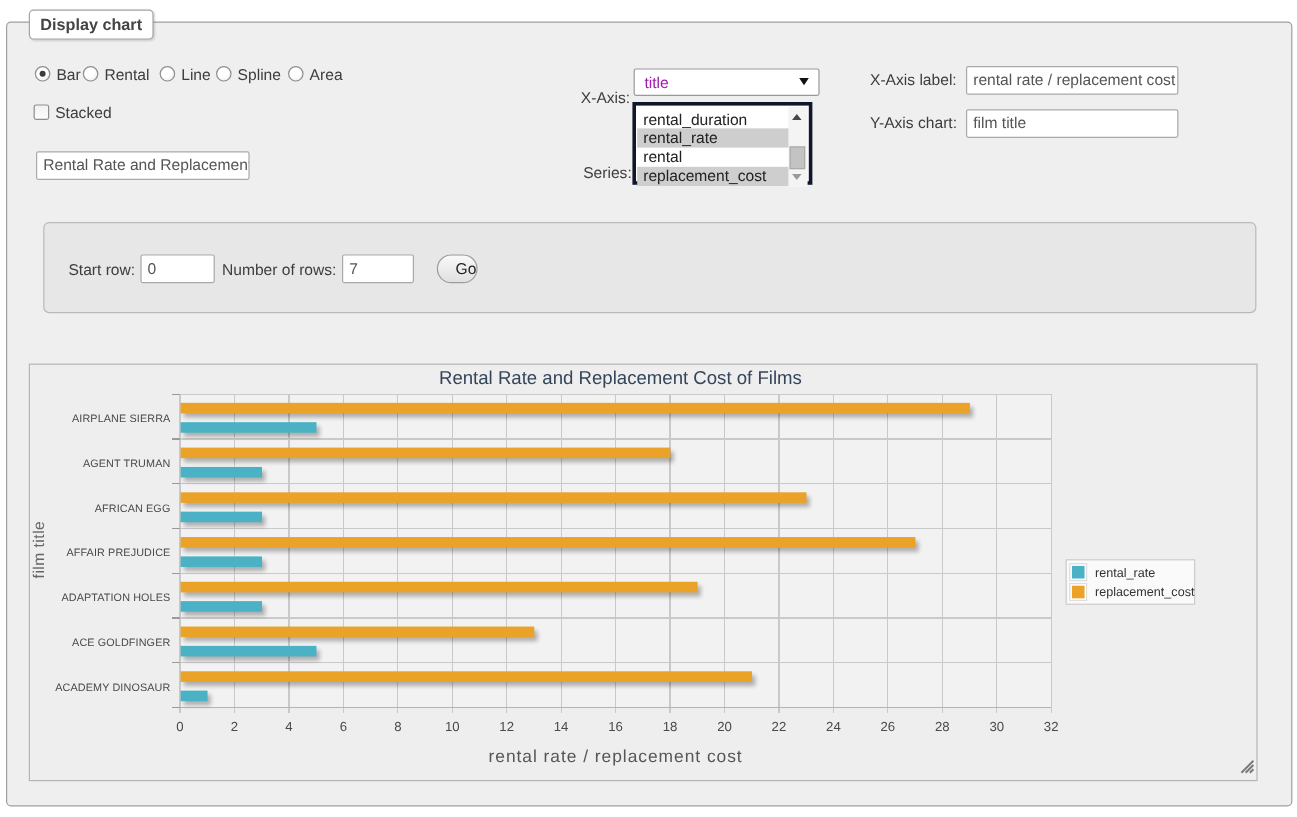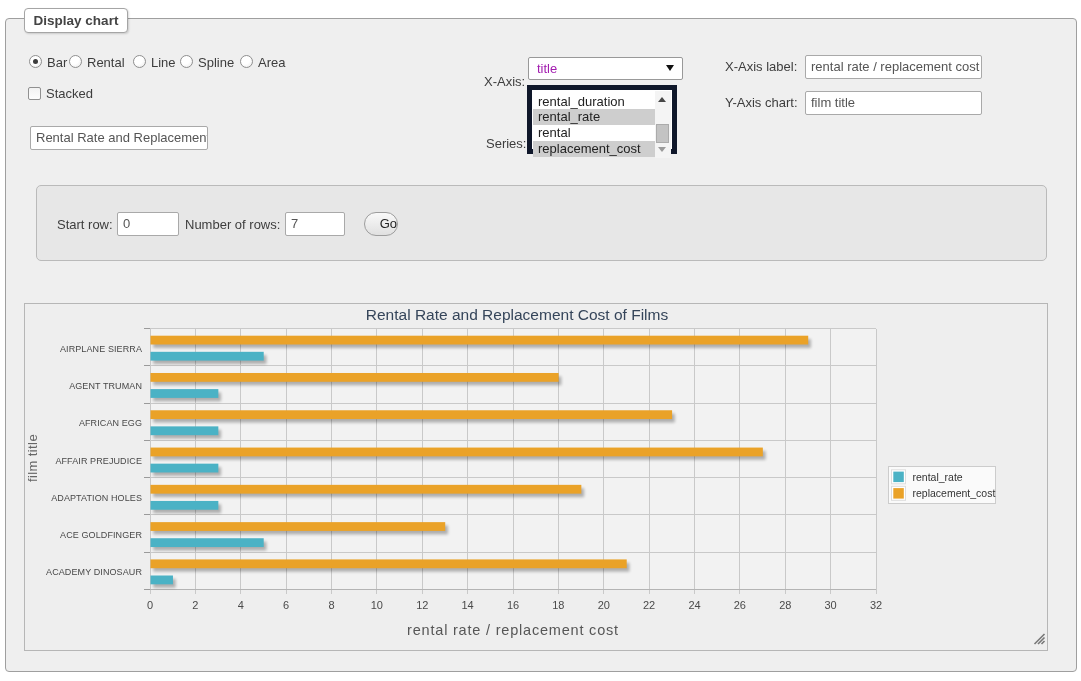--- a/index.html
+++ b/index.html
@@ -24,21 +24,21 @@
 #gobtn { left:364px; top:212px; width:34px; height:24px; border:1px solid #9d9d9d;
   border-radius:12px; background:linear-gradient(#f9f9f9,#e0e0e0); font-size:13px;
   color:#222; text-align:right; line-height:22px; }
 #chart { left:24px; top:303px; width:1024px; height:348px; border:1px solid #b6b6b6;
   background:#eeeeee; }
 #selbox { left:528px; top:57px; width:155px; height:23px; background:#fff;
   border:1px solid #999; border-radius:2px; font-size:13px; color:#a21caf; line-height:21px;
   padding-left:8px; }
 #selarrow { left:666px; top:64.5px; width:0; height:0; border-left:4.5px solid transparent;
   border-right:4.5px solid transparent; border-top:6px solid #111; }
-#listbox { left:527px; top:85px; width:150px; height:69px; background:#fff; border:5px solid #0f172a; }
+#listbox { left:527px; top:85px; width:150px; height:69px; background:#fff; border:3px solid #0f172a; }
 .opt { position:absolute; left:1px; width:131.5px; height:15.8px; font-size:13px;
   color:#222; line-height:15.8px; padding-left:5px; white-space:nowrap; }
 .opt.sel { background:#cecece; }
 #sbar { position:absolute; right:1px; top:1px; width:16.5px; height:66.5px; background:#f4f4f4; }
 .sthumb { position:absolute; left:1.5px; top:32.5px; width:13px; height:19px; background:#c3c3c3;
   border:1px solid #ababab; }
 .sarr { position:absolute; left:3.5px; width:0; height:0; border-left:4.5px solid transparent;
   border-right:4.5px solid transparent; }
 .up { top:6px; border-bottom:5.5px solid #474747; }
 .dn { bottom:6px; border-top:5.5px solid #9a9a9a; }

